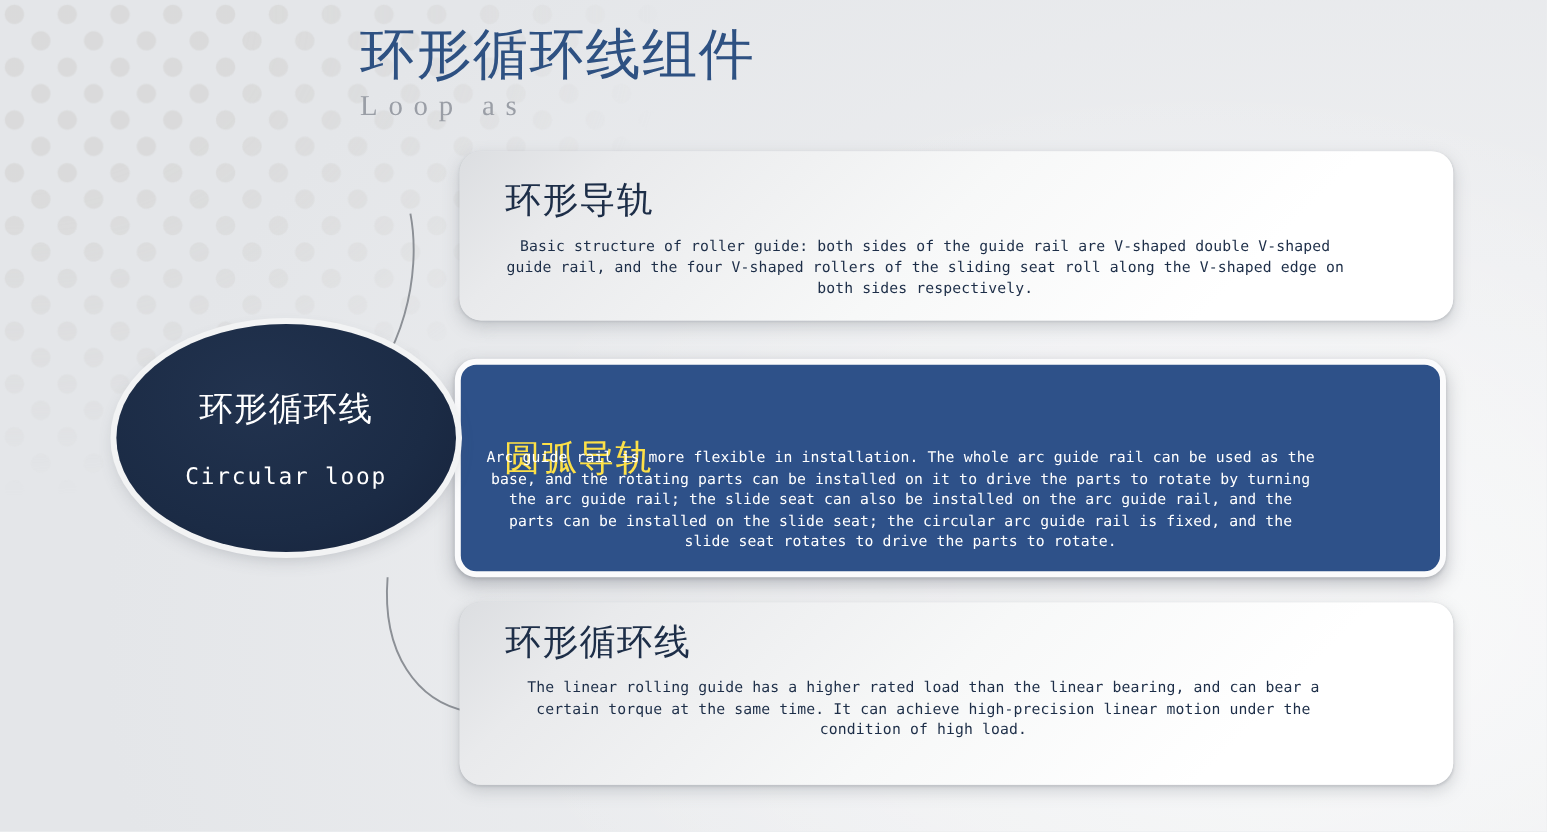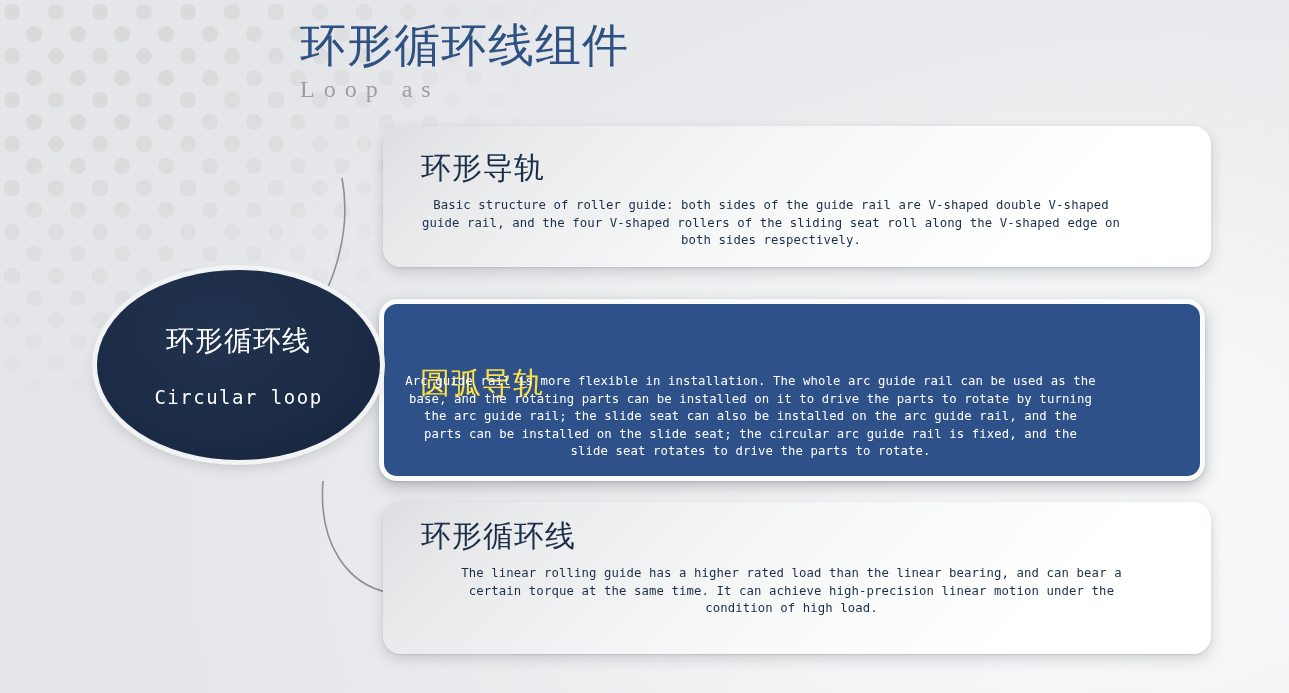--- a/index.html
+++ b/index.html
@@ -158,21 +158,21 @@
   .light .card-body { color: #1d2e48; }
   .accent .card-body { color: #ffffff; }
 
   #card-1 .card-title { position: absolute; left: 38px; top: 22px; }
   #card-1 .card-body  { position: absolute; left: 38px; top: 71px; width: 700px; }
 
   #card-2 .card-title { position: absolute; left: 36px; top: 18px; }
   #card-2 .card-body  { position: absolute; left: 20px; top: 69px; width: 693px; }
 
   #card-3 .card-title { position: absolute; left: 38px; top: 14px; }
-  #card-3 .card-body  { position: absolute; left: 38px; top: 63px; width: 697px; margin-left: 22px; }
+  #card-3 .card-body  { position: absolute; left: 38px; top: 63px; width: 697px; }
 </style>
 </head>
 <body>
 
 <div id="slide">
 
   <div id="texture"></div>
   <div id="sheen"></div>
 
   <svg id="connectors" viewBox="0 0 1289 693" width="1289" height="693">

